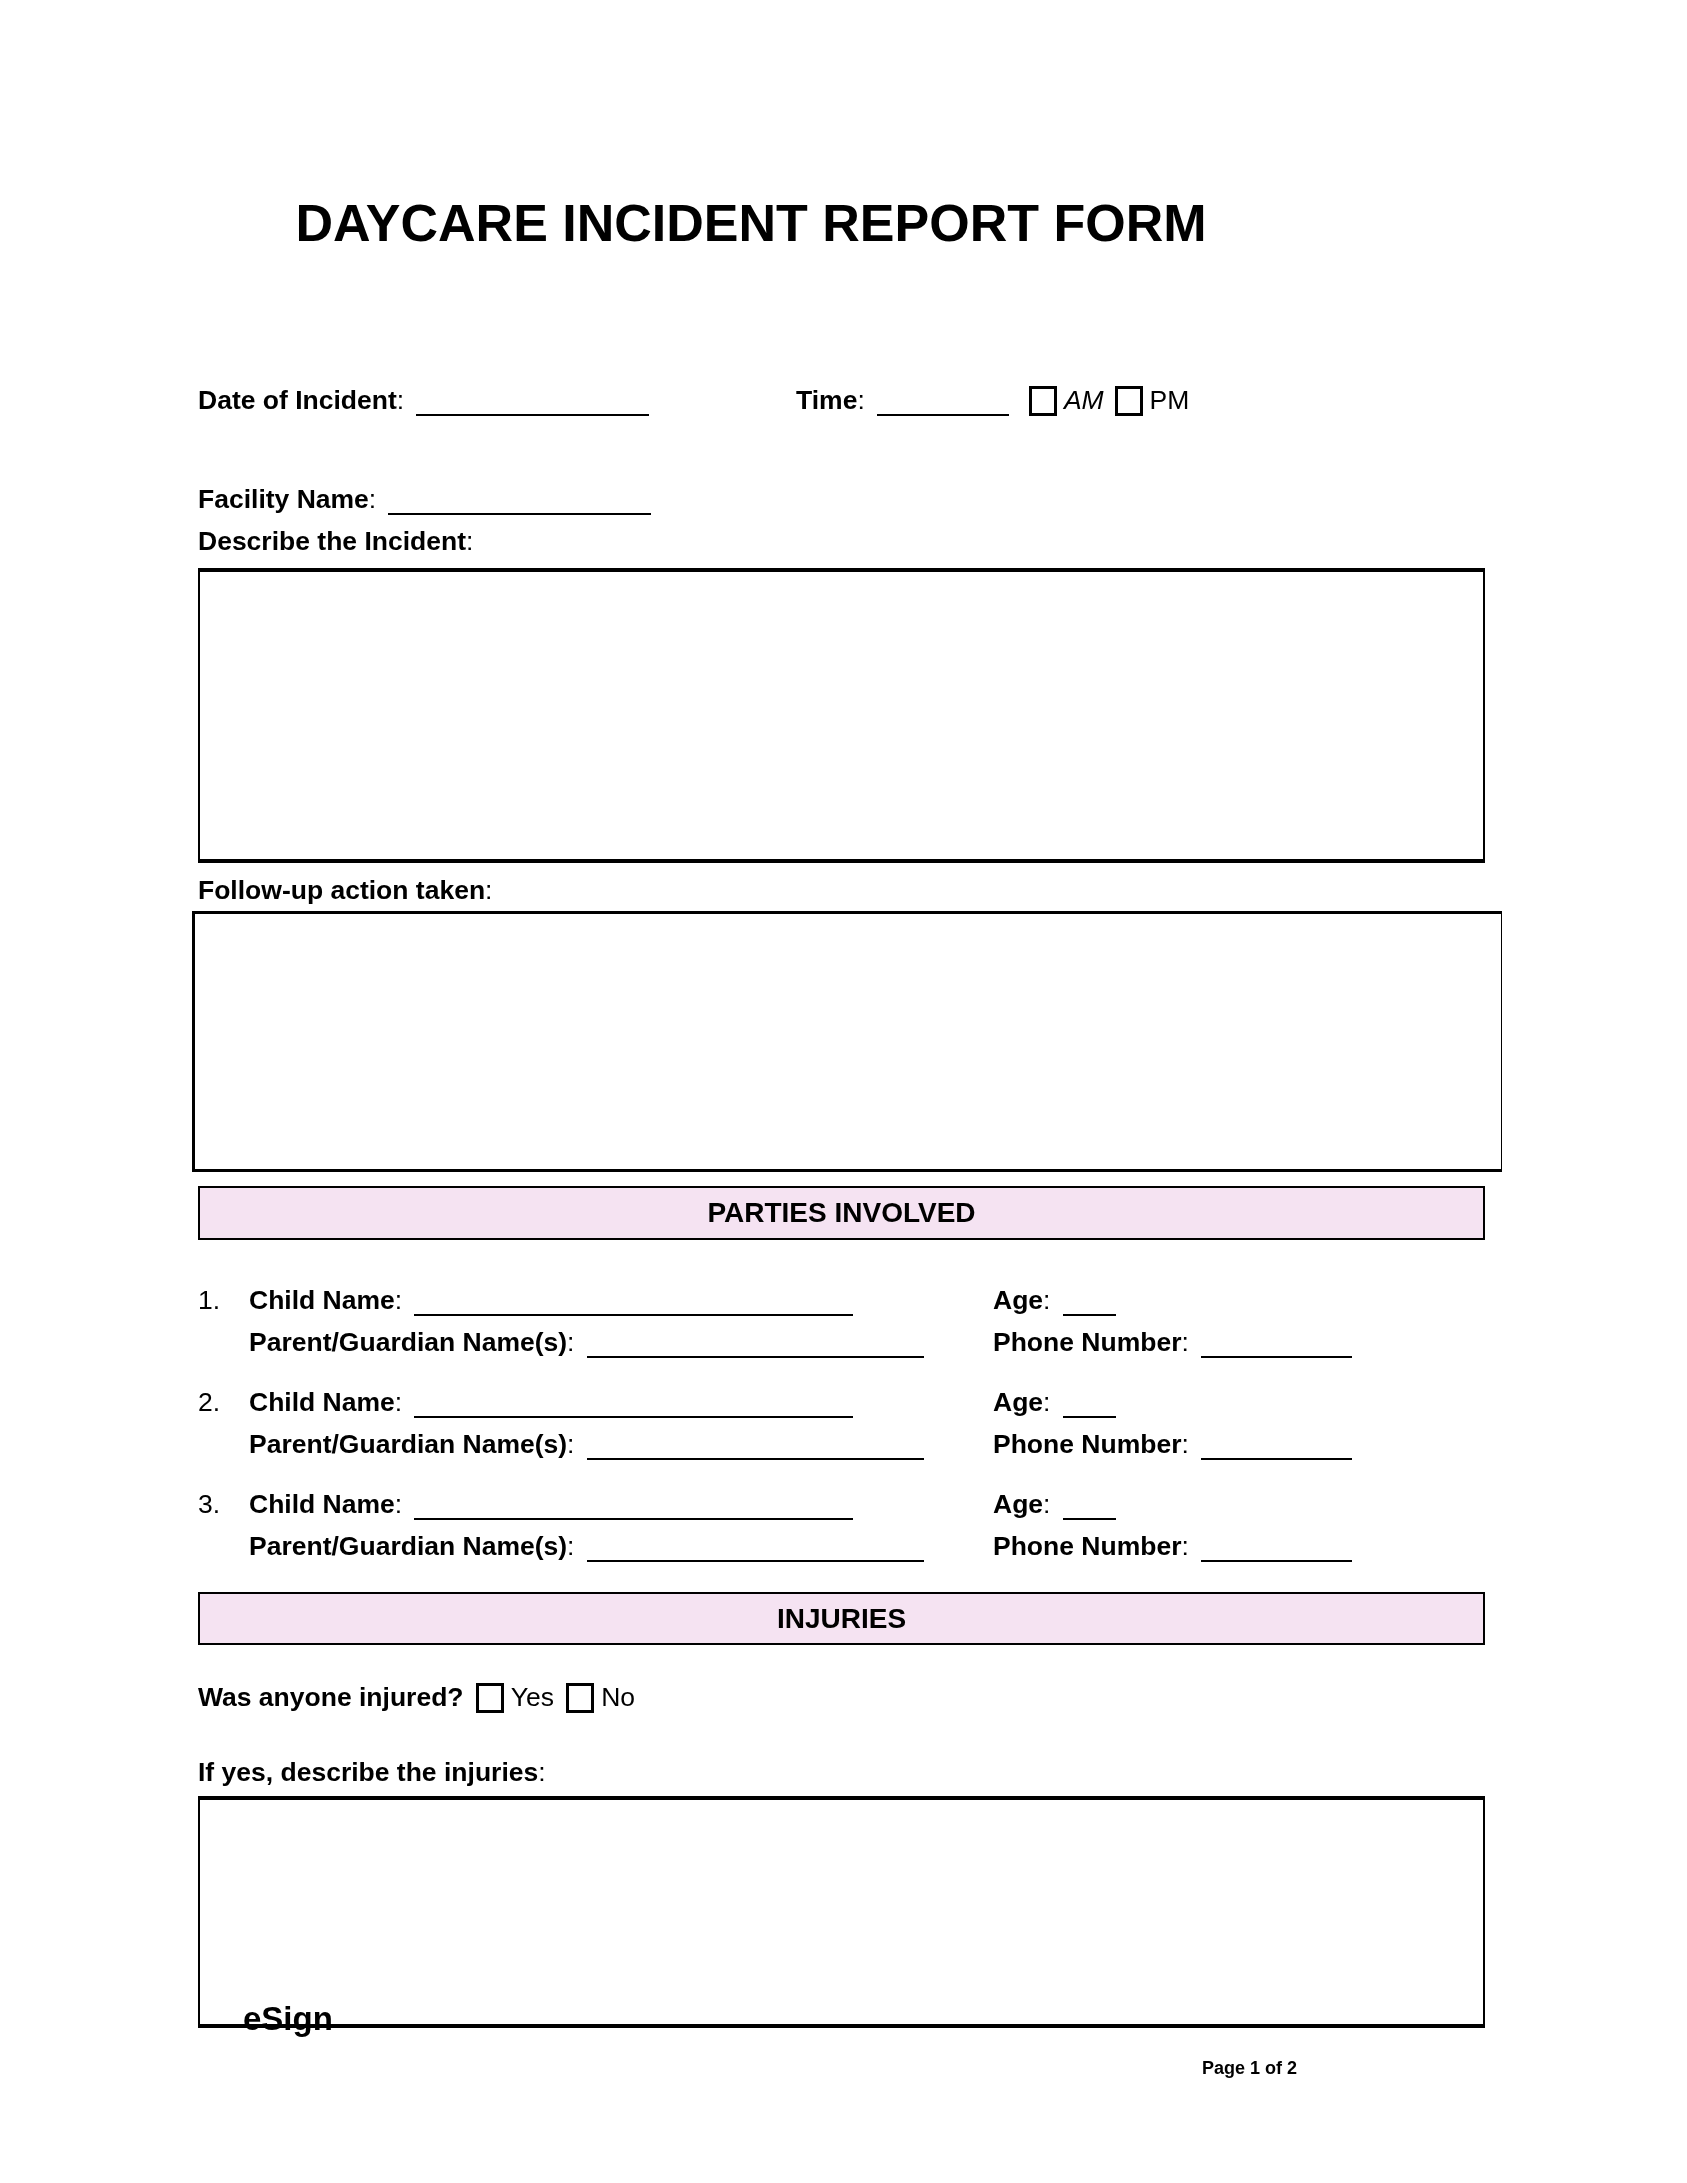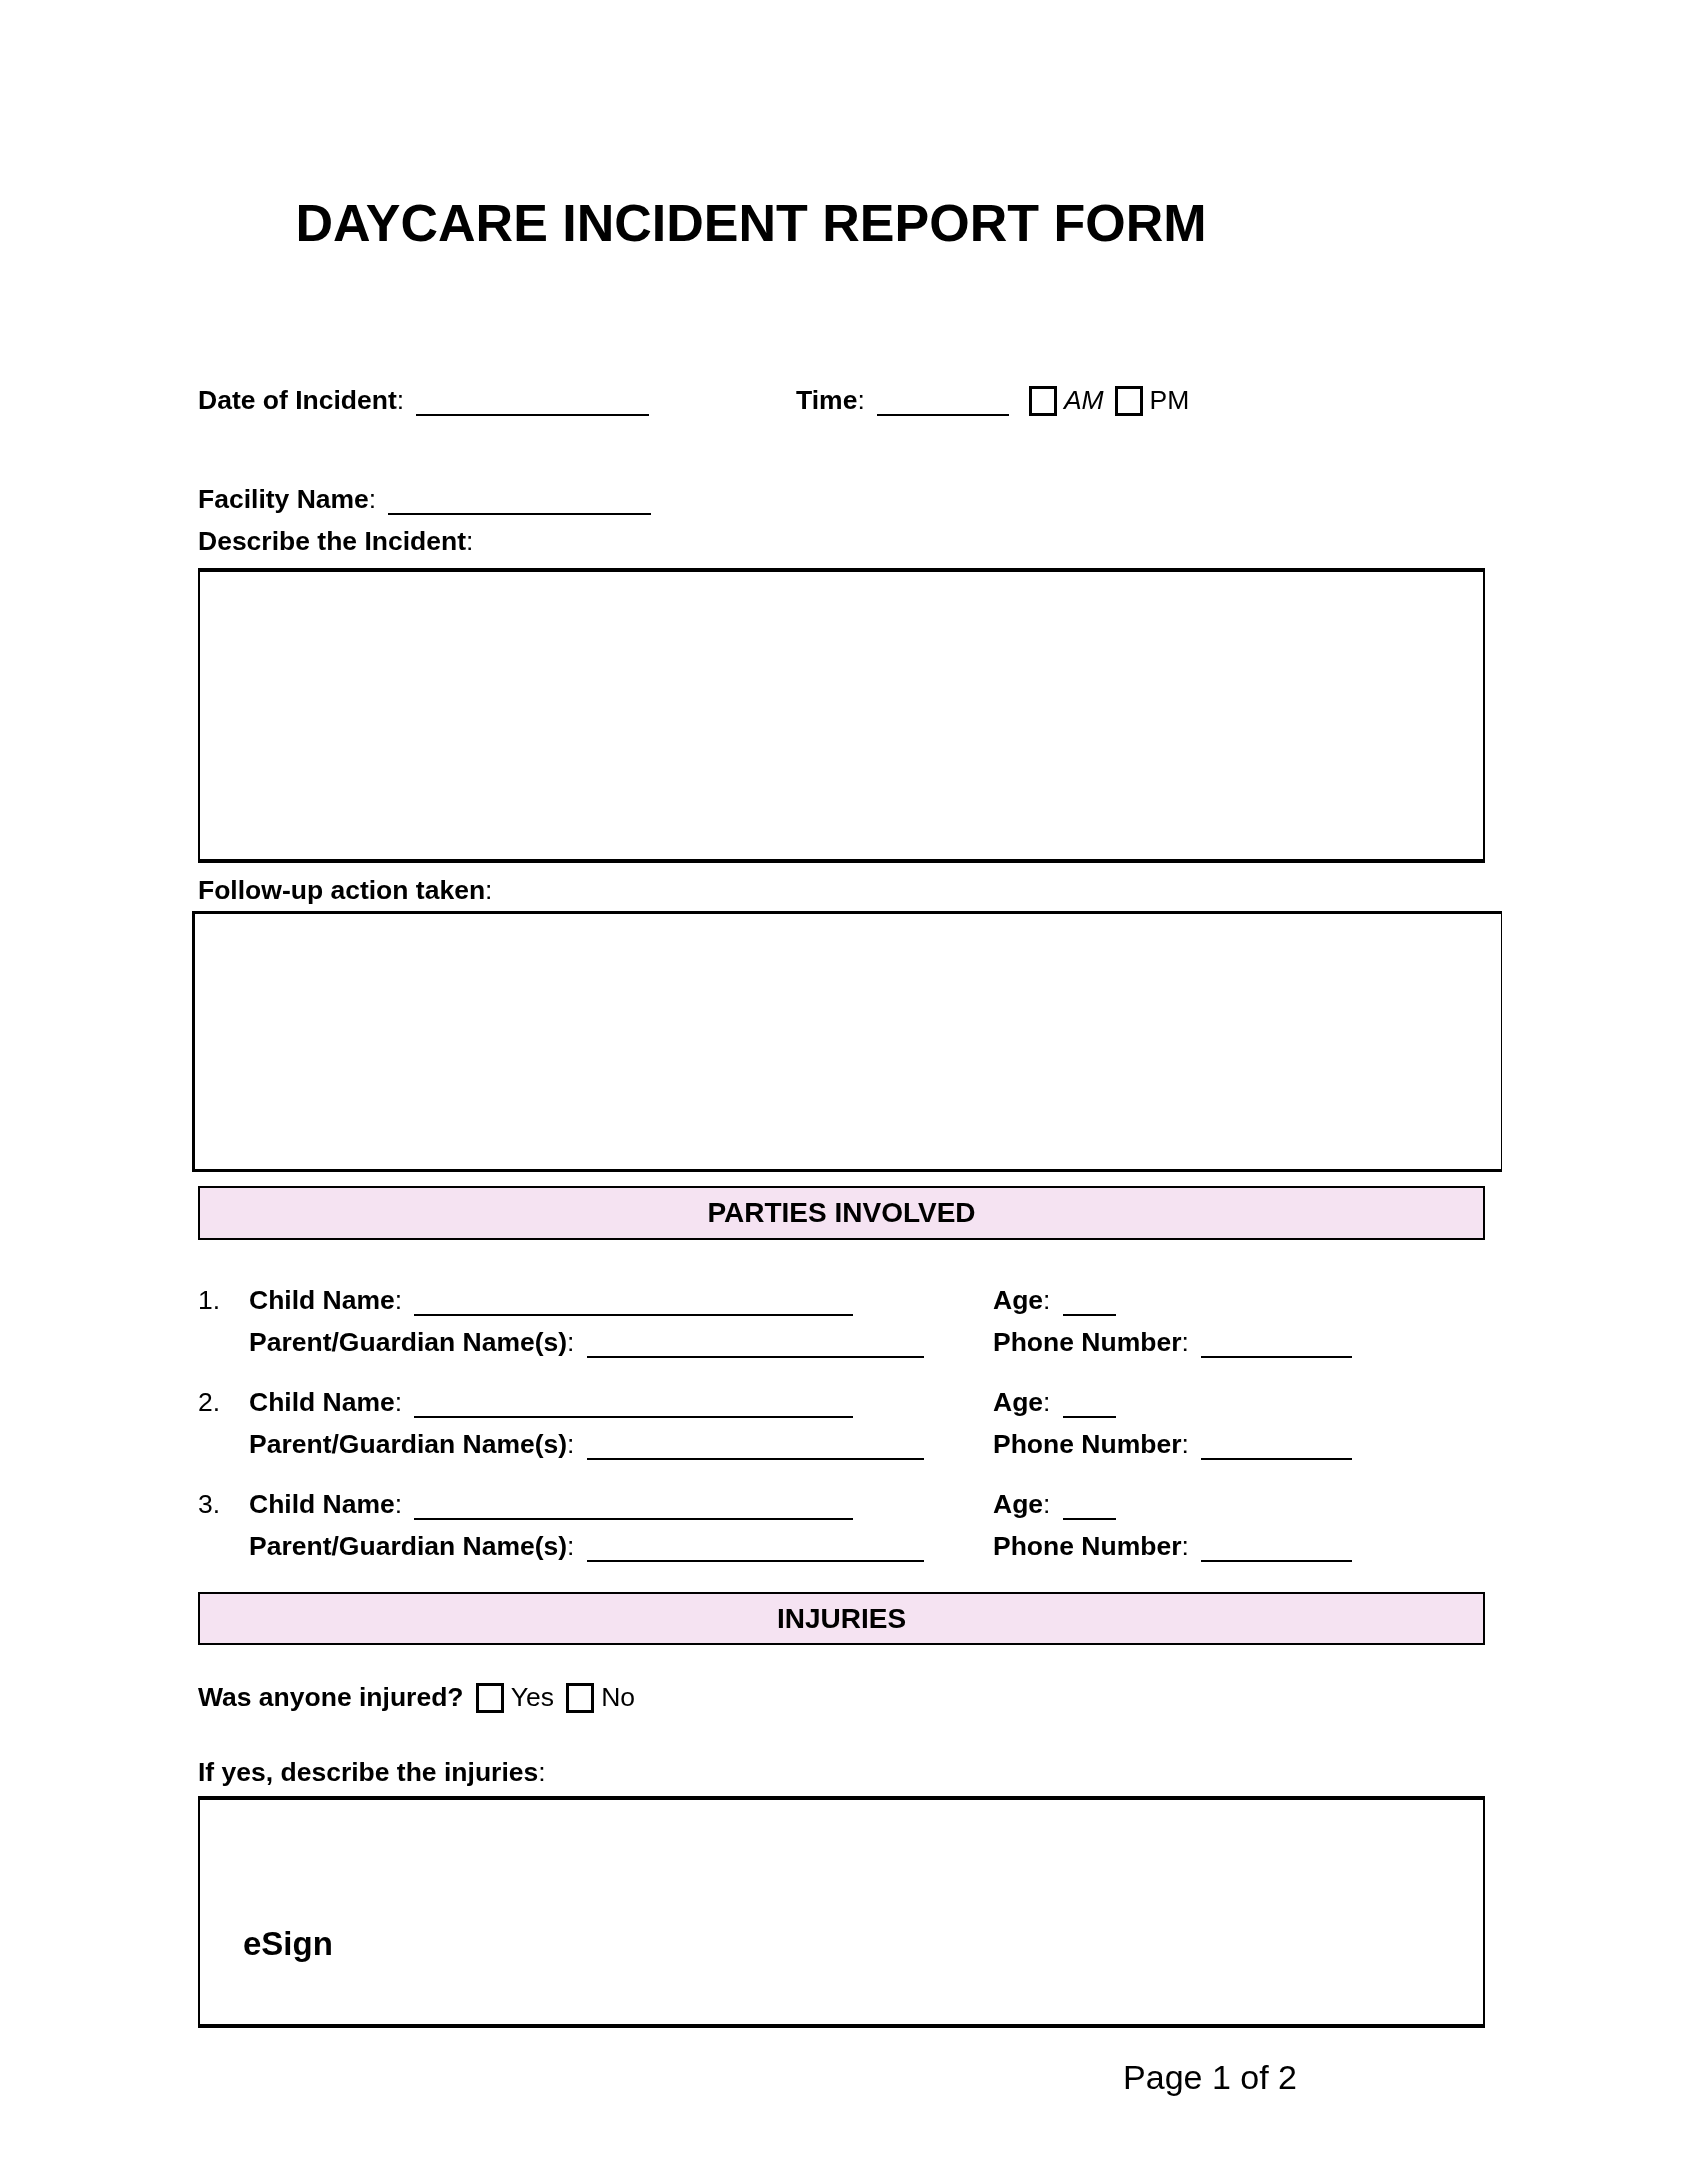--- a/index.html
+++ b/index.html
@@ -57,21 +57,21 @@
     border-top-width: 4px;
     border-bottom-width: 4px;
   }
   .bigbox.heavy { border-width: 3.3px; }
   .prow { width: 1287px; }
   .pline { position: relative; height: 42px; white-space: nowrap; }
   .num { display: inline-block; width: 51px; }
   .rcol { position: absolute; left: 795px; top: 0; white-space: nowrap; }
   .sp { margin-left: 9.3px; }
   .footer-brand { font-size: 33px; font-weight: 700; }
-  .footer-page { font-size: 34px; font-weight: 400; }
+  .footer-page { font-size: 18px; font-weight: 700; }
 </style>
 </head>
 <body>
 
 <div class="page">
 
   <h1 class="abs title">DAYCARE INCIDENT REPORT FORM</h1>
 
 
   <div class="abs row" style="left:198px; top:385px; width:1287px;">
@@ -177,17 +177,17 @@
     <span class="reg" style="margin-left:4px;">Yes</span>
     <span class="cb" style="margin-left:9.3px;"></span>
     <span class="reg" style="margin-left:4px;">No</span>
   </div>
 
   <div class="abs" style="left:198px; top:1757px;">
     <span class="lbl">If yes, describe the injuries</span><span class="reg">:</span>
   </div>
   <div class="abs bigbox" style="left:198px; top:1796px; width:1287px; height:232px;"></div>
 
-  <div class="abs footer-brand" style="left:243px; top:1925px;">eSign</div>
+  <div class="abs footer-brand" style="left:243px; top:2000px;">eSign</div>
   <div class="abs footer-page" style="right:205px; top:2058px;">Page 1 of 2</div>
 
 </div>
 
 
 </body></html>

